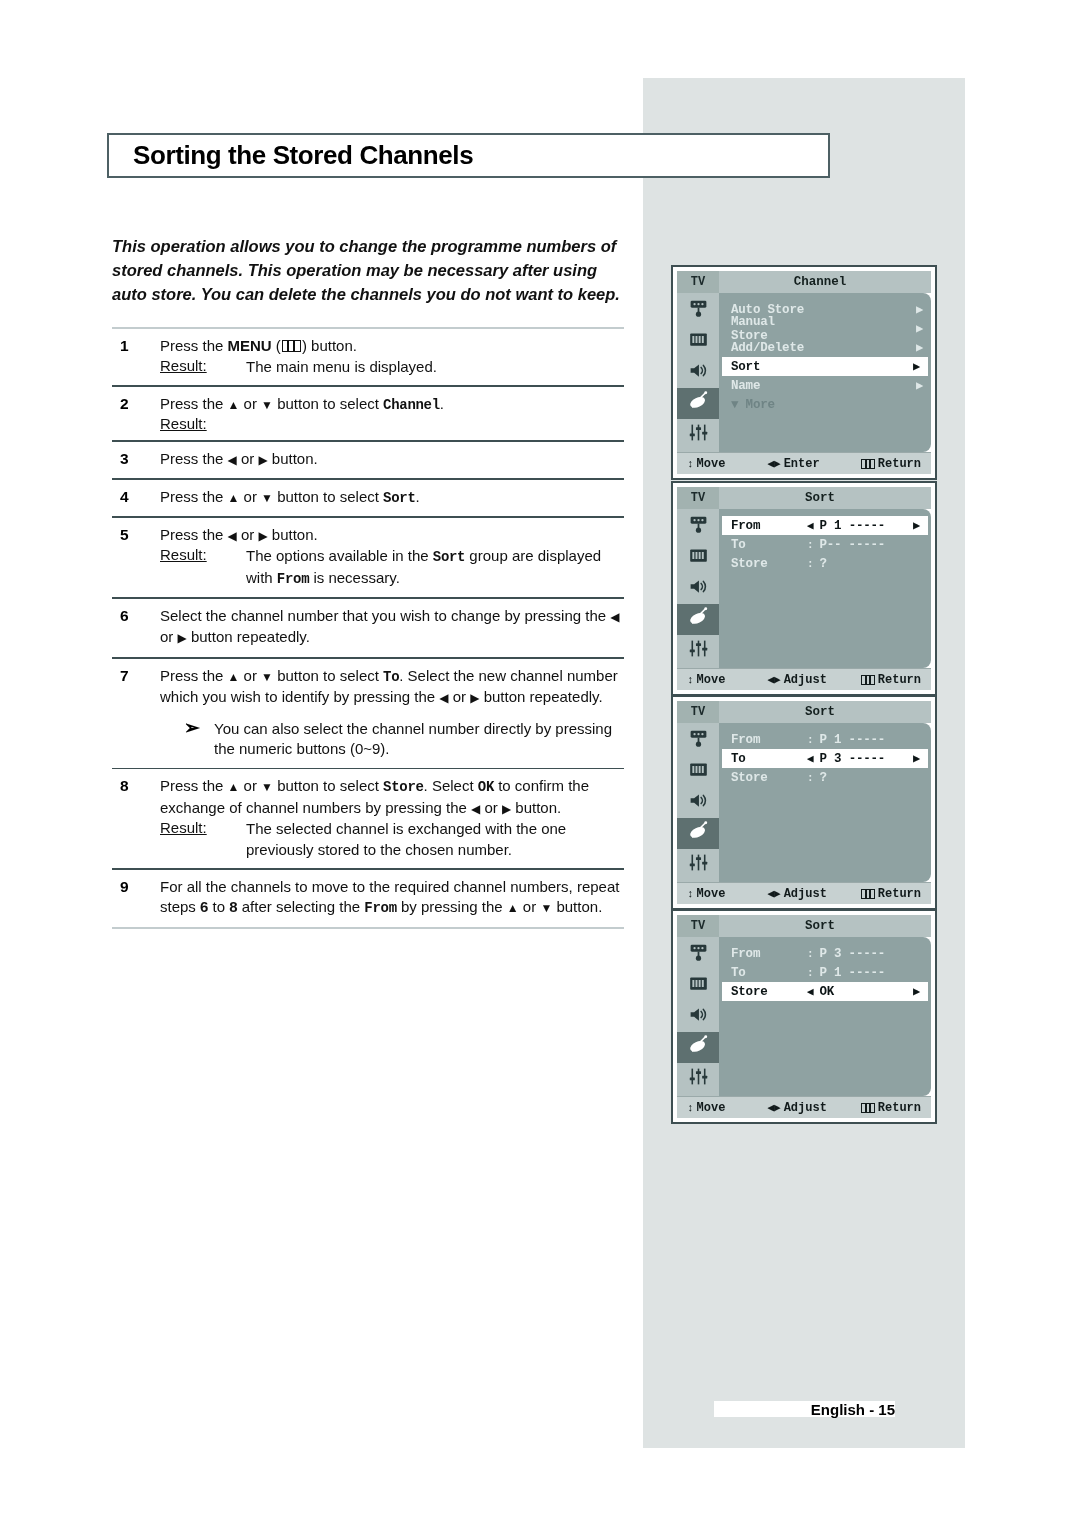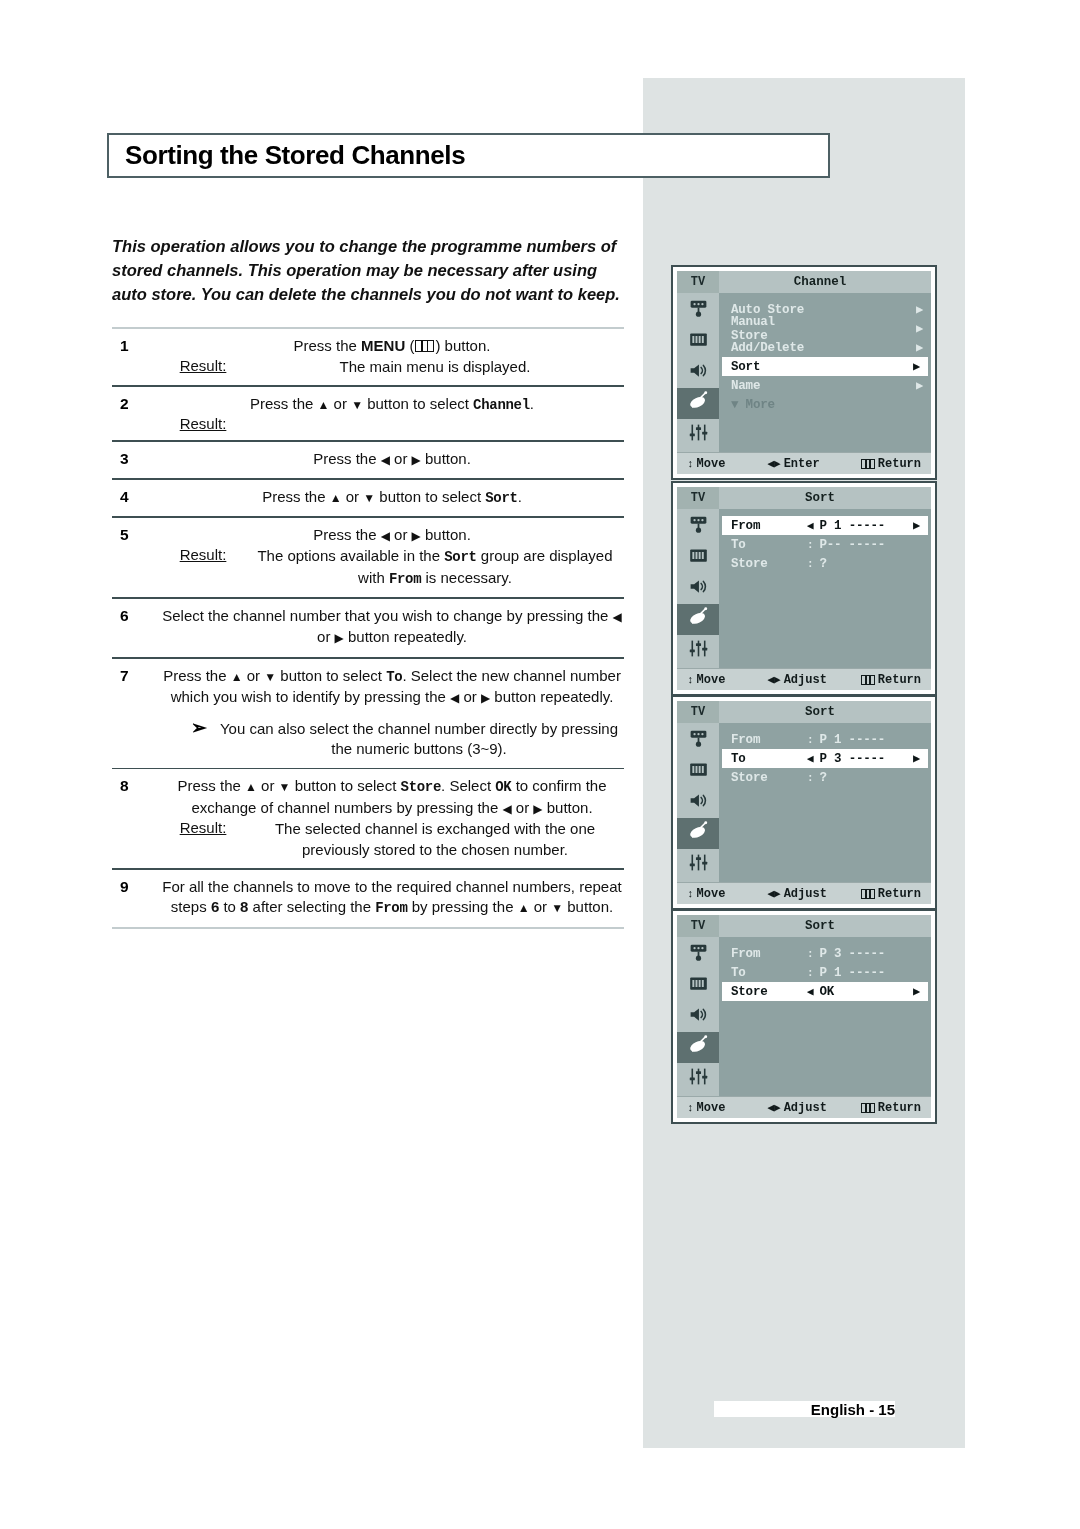--- a/index.html
+++ b/index.html
@@ -28,21 +28,21 @@
     width: 723px; height: 45px;
     background: #ffffff;
     border: 2px solid #4d6064;
     display: flex; align-items: center;
   }
   #title-text {
     font-size: 26px;
     font-weight: bold;
     color: #000;
     letter-spacing: -0.4px;
-    padding-left: 16px;
+    padding-left: 24px;
     white-space: nowrap;
   }
 
   
   #intro {
     position: absolute;
     left: 112px; top: 234px;
     width: 510px;
     font-size: 16.5px;
     font-style: italic;
@@ -70,21 +70,21 @@
   .step-num {
     width: 48px;
     flex: 0 0 48px;
     font-size: 15.5px;
     font-weight: bold;
     color: #000;
     text-align: left;
     padding-left: 8px;
     padding-top: 1px;
   }
-  .step-body { flex: 1 1 auto; text-align: center; }
+  .step-body { flex: 1 1 auto; }
   .step-text {
     font-size: 15px;
     line-height: 20.5px;
     color: #111;
   }
   .result-row {
     display: flex;
     margin-top: 0;
   }
   .result-label {
@@ -172,20 +172,21 @@
     display: flex; align-items: center; justify-content: center;
     font-family: "Liberation Mono", monospace;
     font-weight: bold;
     font-size: 12.5px;
     color: #14201f;
     padding-right: 10px;
   }
   .osd-mid {
     display: flex;
     background: #8fa2a2;
+    border-radius: 8px;
   }
   .osd-rail {
     width: 42px;
     flex: 0 0 42px;
     background: #b5c2c2;
     padding-top: 2px;
   }
   .rail-cell {
     height: 31px;
     display: flex; align-items: center; justify-content: center;
@@ -339,21 +340,21 @@
     </div>
   </div>
   <div class="rule dark"></div>
 
   <div class="step">
     <div class="step-num">7</div>
     <div class="step-body">
       <div class="step-text"><span>Press the </span><span class="arw">▲</span><span> or </span><span class="arw">▼</span><span> button to select </span><span class="mono">To</span><span>. Select the new channel number which you wish to identify by pressing the </span><span class="arw">◀</span><span> or </span><span class="arw">▶</span><span> button repeatedly.</span></div>
       <div class="note-row">
         <div class="note-mark">➢</div>
-        <div class="note-text">You can also select the channel number directly by pressing the numeric buttons (3~9).</div>
+        <div class="note-text">You can also select the channel number directly by pressing the numeric buttons (0~9).</div>
       </div>
     </div>
   </div>
   <div class="rule dark"></div>
 
   <div class="step">
     <div class="step-num">8</div>
     <div class="step-body">
       <div class="step-text"><span>Press the </span><span class="arw">▲</span><span> or </span><span class="arw">▼</span><span> button to select </span><span class="mono">Store</span><span>. Select </span><span class="mono">OK</span><span> to confirm the exchange of channel numbers by pressing the </span><span class="arw">◀</span><span> or </span><span class="arw">▶</span><span> button.</span></div>
       <div class="result-row">

